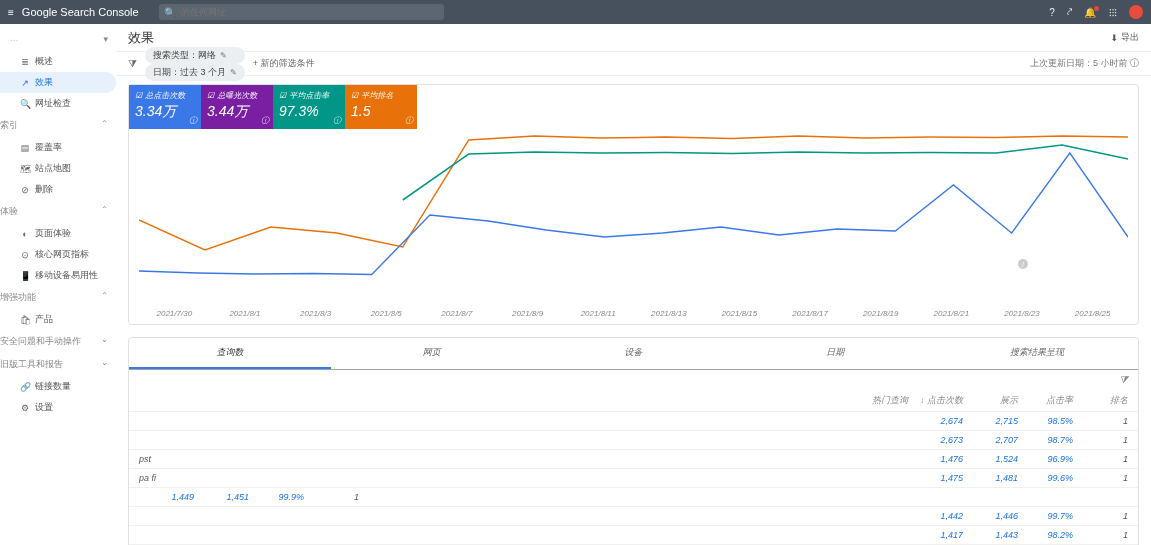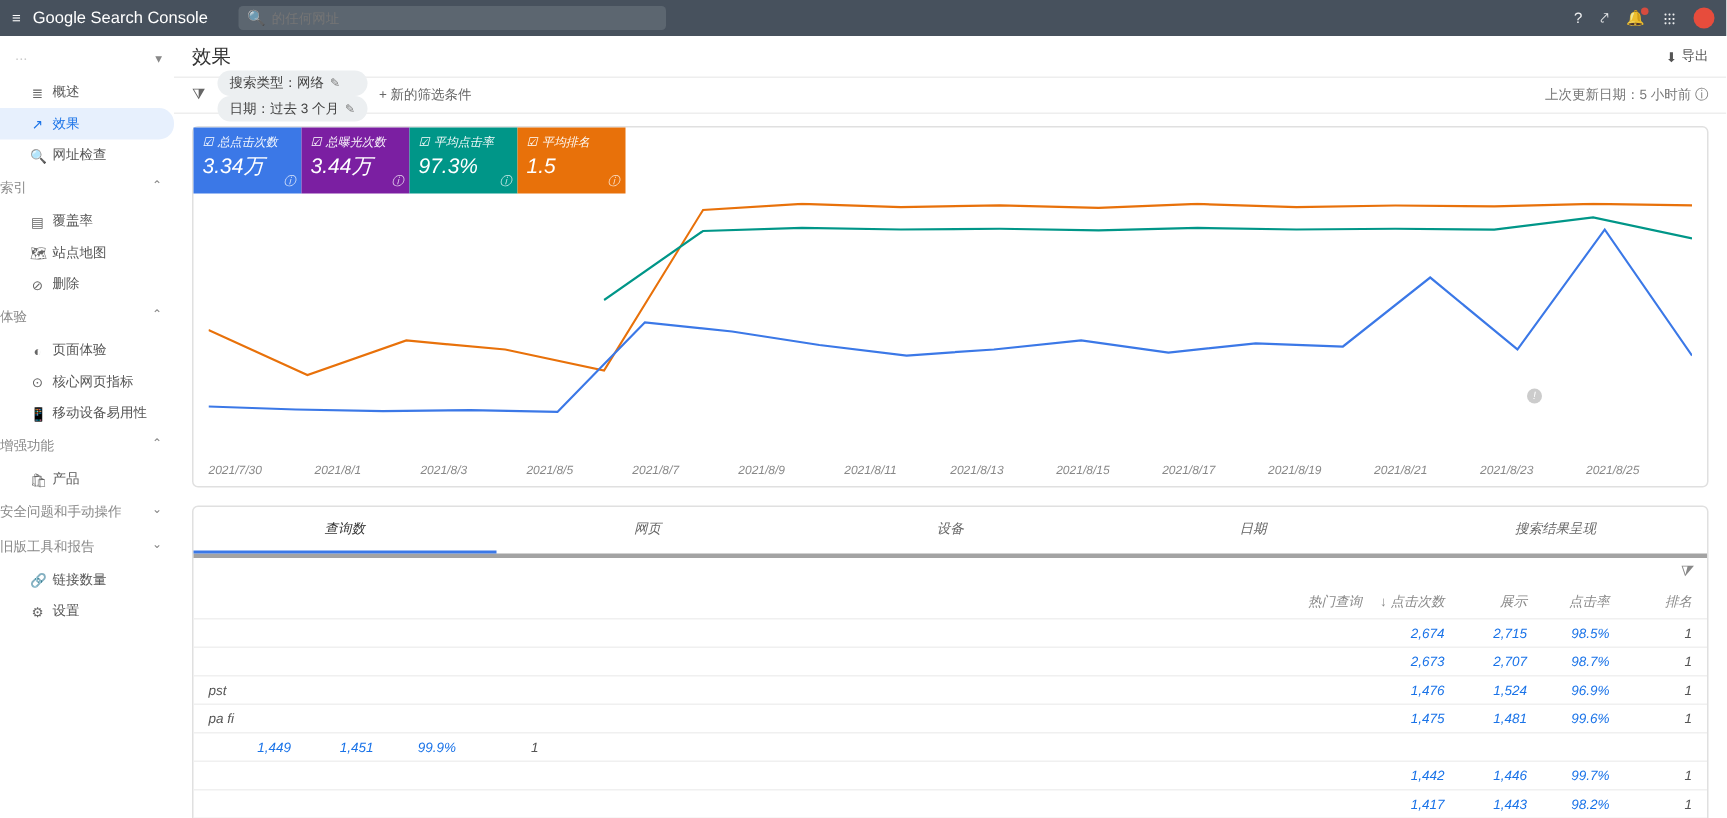--- a/index.html
+++ b/index.html
@@ -56,25 +56,25 @@
 .kpi.blue{background:#3b78e7;} .kpi.purple{background:#7b1fa2;} .kpi.teal{background:#009688;} .kpi.orange{background:#e8710a;}
 .kpi .chk{font-size:8px; margin-right:3px;}
 .kpi .lab{font-size:8px; opacity:.95;}
 .kpi .val{font-size:14px; margin-top:2px;}
 .kpi .info{ position:absolute; bottom:3px; right:4px; font-size:8px; opacity:.8;}
 
 
 .chart-wrap{ position:relative; height:180px; padding:6px 10px 0 10px;}
 .chart-svg{ width:100%; height:150px; display:block;}
 .x-axis{ display:flex; padding:0 10px 6px; color:#888; font-size:8px;}
-.x-axis div{ flex:1; }
+.x-axis div{ flex:1; text-align:center;}
 .hint-dot{position:absolute; right:110px; top:130px; width:10px; height:10px; border-radius:50%; background:#ccc; font-size:7px; color:#fff; display:flex; align-items:center;justify-content:center;}
 
 
-.tabs-row{ display:flex; border-bottom:3px solid #a3a3a3;}
+.tabs-row{ display:flex; border-bottom:1px solid #a3a3a3;}
 .tabs-row .tab{ flex:1; text-align:center; padding:8px 0; font-size:9px; color:#666; cursor:pointer;}
 .tabs-row .tab.active{ color:#333; border-bottom:2px solid #3b78e7;}
 .tb-filter{ text-align:right; padding:4px 10px; }
 .tb-filter .fic{ color:#888; cursor:pointer;}
 .tb-head{ display:flex; padding:4px 10px; color:#888; font-size:9px;}
 .tb-head .c1{ flex:1;text-align:right;}
 .tb-head .cn{ width:55px; text-align:right;}
 .tb-row{ display:flex; padding:4px 10px; border-top:1px solid #f0f0f0; font-size:9px;}
 .tb-row .c1{ flex:1; color:#555;}
 .tb-row .cn{ width:55px; text-align:right; color:#1a73e8;}

